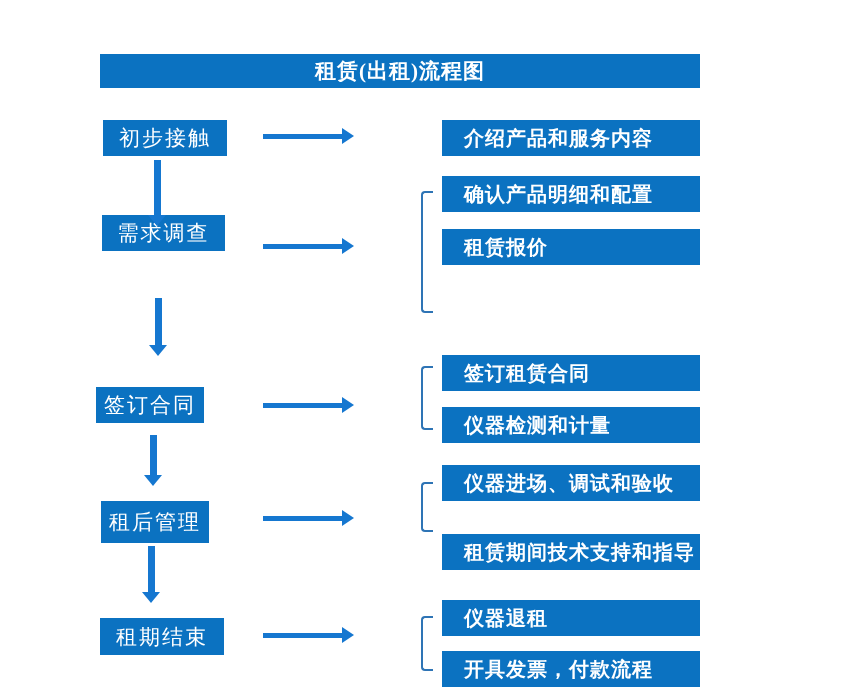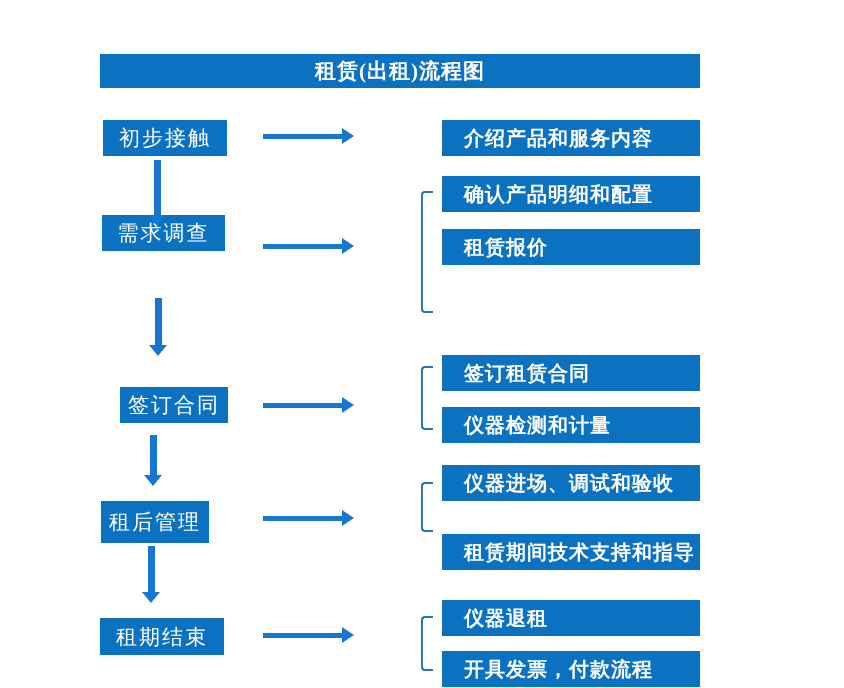--- a/index.html
+++ b/index.html
@@ -107,21 +107,21 @@
 </style>
 </head>
 <body>
 
 <div class="canvas">
 
   <div class="title-bar">租赁(出租)流程图</div>
 
   <div class="stage-box" style="left:103px;top:77px;width:124px;height:36px">初步接触</div>
   <div class="stage-box" style="left:102px;top:172px;width:123px;height:36px">需求调查</div>
-  <div class="stage-box" style="left:120px;top:344px;width:108px;height:36px">签订合同</div>
+  <div class="stage-box" style="left:96px;top:344px;width:108px;height:36px">签订合同</div>
   <div class="stage-box" style="left:101px;top:458px;width:108px;height:42px">租后管理</div>
   <div class="stage-box" style="left:100px;top:575px;width:124px;height:37px">租期结束</div>
 
   <div class="v-arrow" style="left:148px;top:117px;height:66px">
     <div class="v-line"></div>
     <div class="v-head"></div>
   </div>
   <div class="v-arrow" style="left:149px;top:255px;height:58px">
     <div class="v-line"></div>
     <div class="v-head"></div>

